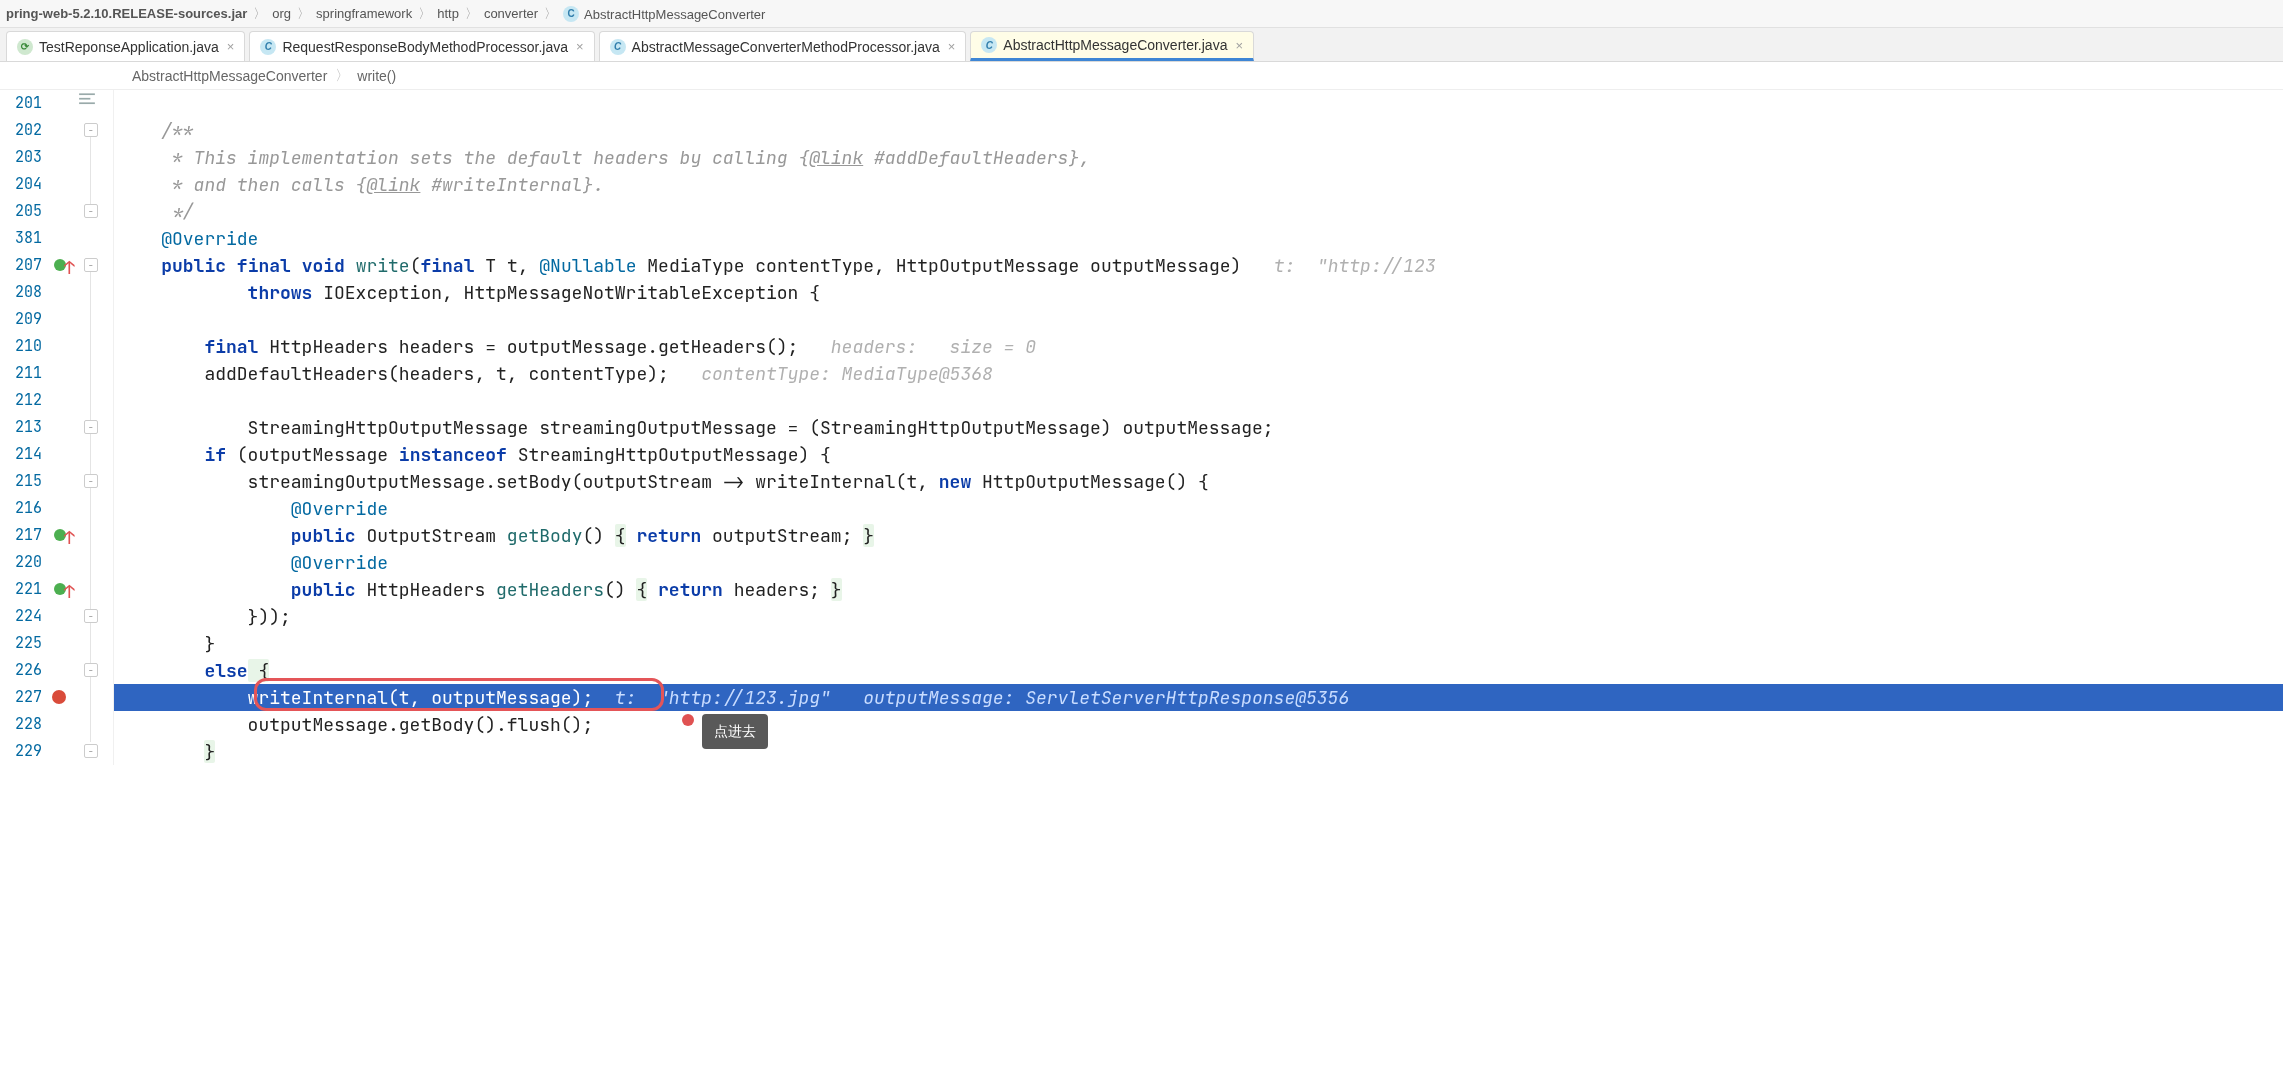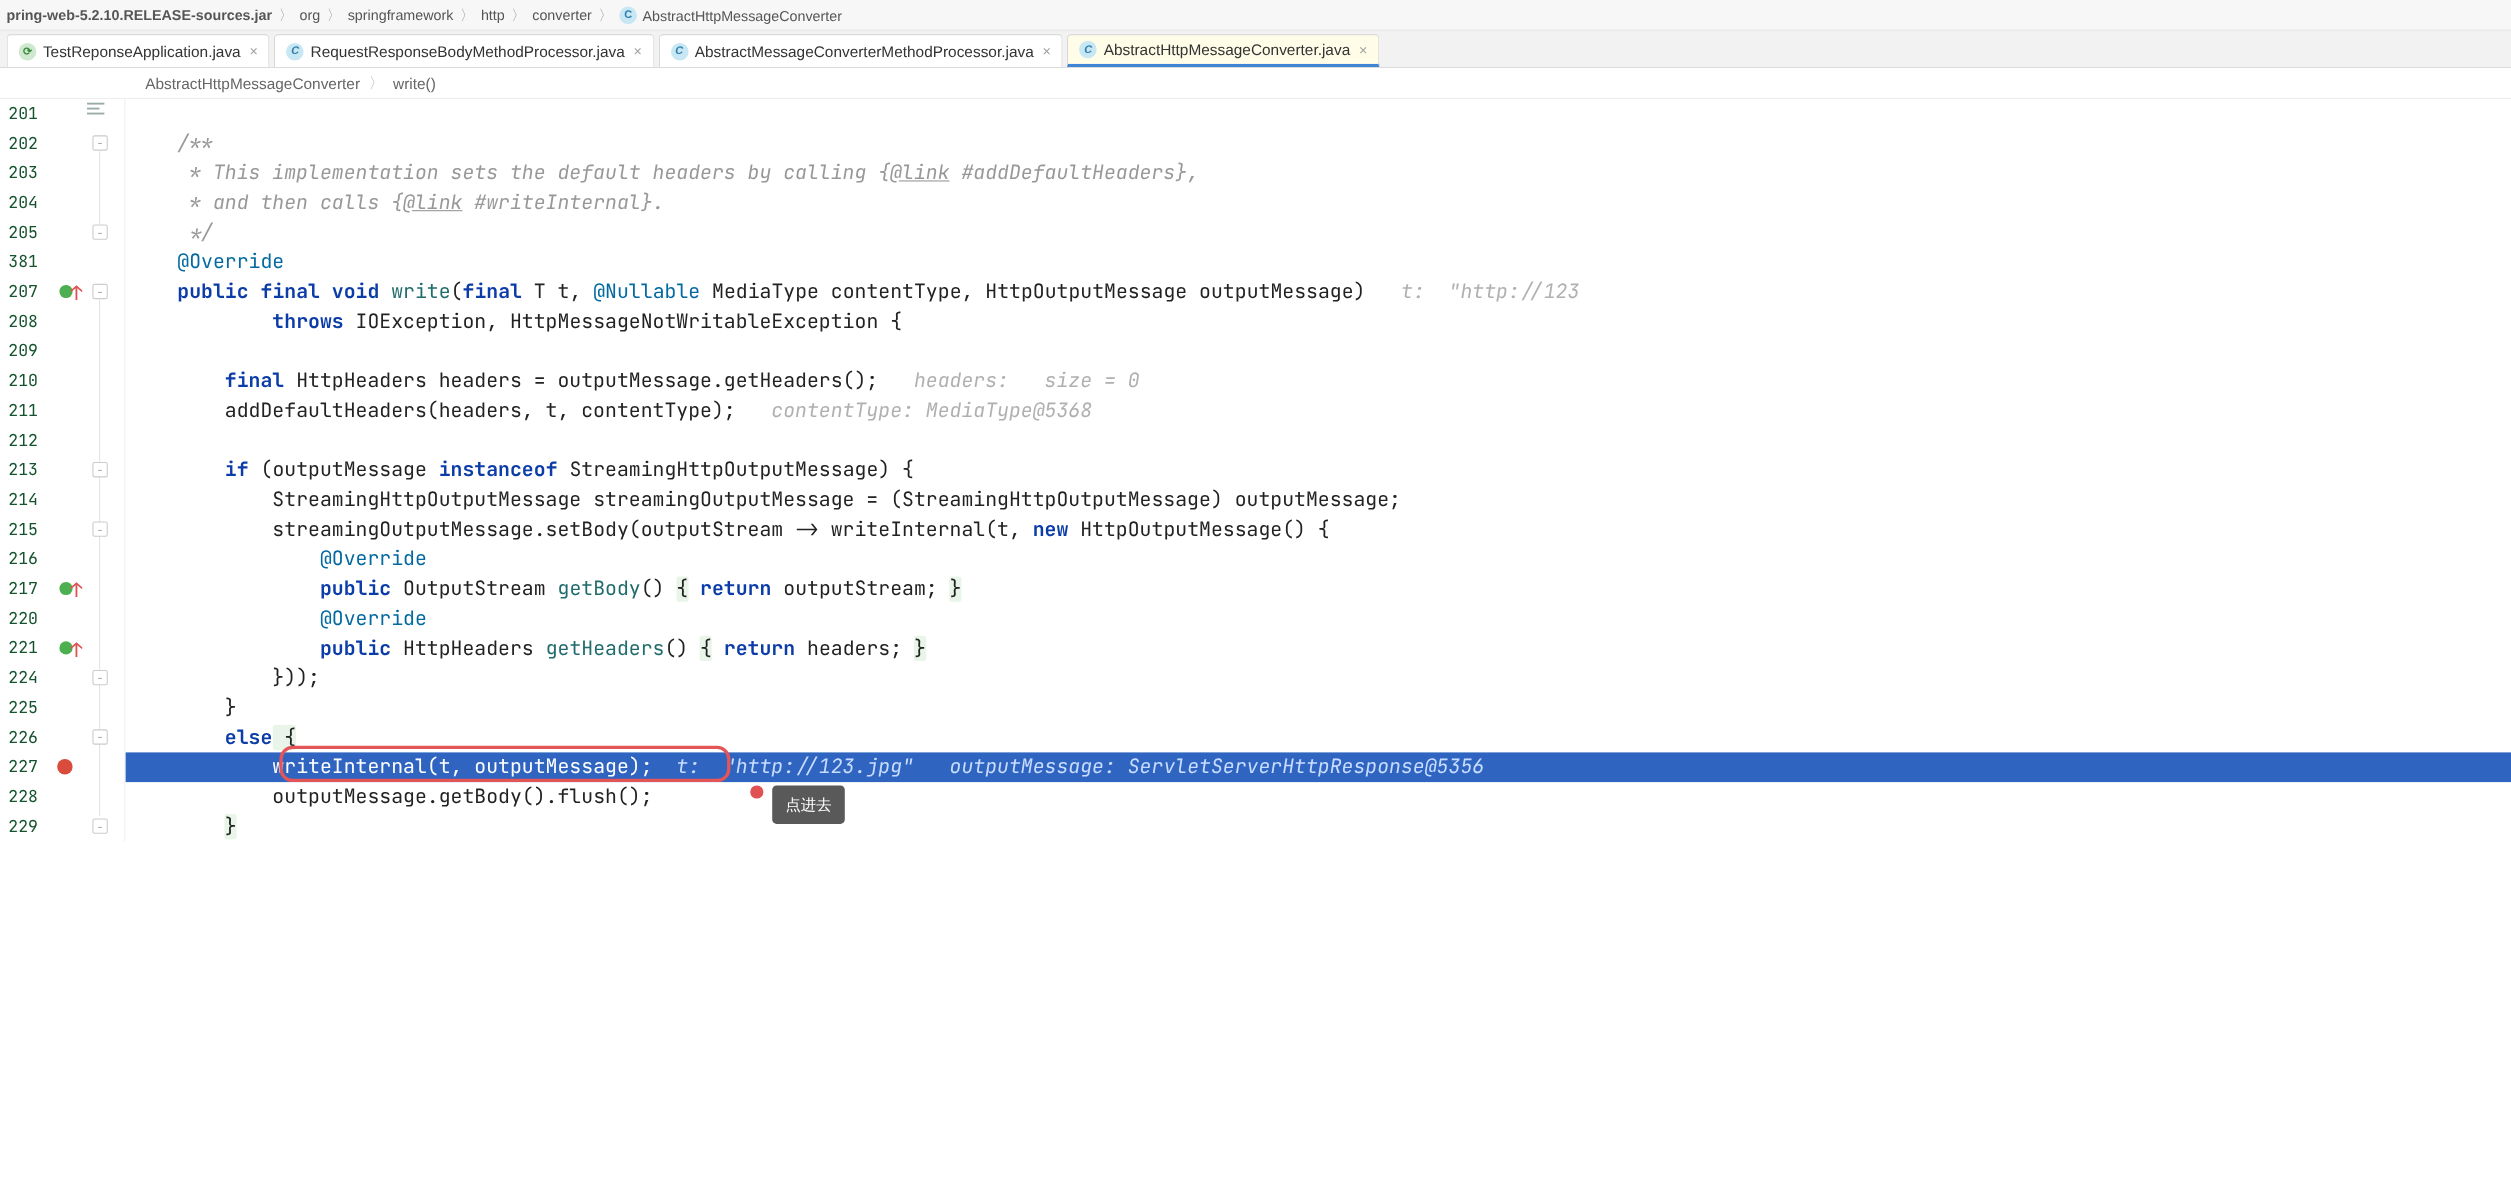--- a/index.html
+++ b/index.html
@@ -20,21 +20,21 @@
 .tab .ficon.c{background:#c6e7f3;color:#317eac}
 .tab .ficon.j{background:#cfe8cf;color:#3a8a3a}
 .tab .x{margin-left:8px;color:#a0a0a0;font-size:13px}
 
 
 .bc2{display:flex;align-items:center;height:28px;padding-left:132px;background:#fff;border-bottom:1px solid #eee;font-size:14px;color:#666}
 .bc2 .chev{margin:0 8px;color:#bbb}
 
 
 .editor{display:flex;flex:1;min-height:640px;font-family:"JetBrains Mono","Menlo","Consolas",monospace;font-size:18px;line-height:27px}
-.gutter{width:48px;text-align:center;color:#14532d;background:#fff;padding-top:0;user-select:none;font-size:15px}
+.gutter{width:48px;text-align:right;color:#0369a1;background:#fff;padding-top:0;user-select:none;font-size:15px}
 .gutter div{height:27px;padding-right:6px}
 .marks{width:28px;background:#fff;position:relative}
 .marks .m{position:absolute;left:2px;width:24px;height:16px;display:flex;align-items:center;justify-content:center}
 .marks .m.dot{border-radius:50%;width:12px;height:12px;background:#4caf50;left:6px}
 .marks .m.arr::after{content:"↑";color:#e05252;font-weight:700;position:absolute;left:14px}
 .marks .m.at::after{content:"@";color:#999;font-size:14px}
 .marks .m.bp{background:#d94b3a;border-radius:50%;width:14px;height:14px;left:4px}
 
 .foldcol{width:38px;background:#fff;border-right:1px solid #f0f0f0;position:relative}
 .foldcol .f{position:absolute;left:8px;width:14px;height:14px;border:1px solid #ccc;border-radius:2px;display:flex;align-items:center;justify-content:center;color:#999;font-size:10px;background:#fff}
@@ -179,22 +179,22 @@
     <div class="row">    <span class="c"><span> * This implementation sets the default headers by calling {</span><span class="link">@link</span><span> #addDefaultHeaders},</span></span></div>
     <div class="row">    <span class="c"><span> * and then calls {</span><span class="link">@link</span><span> #writeInternal}.</span></span></div>
     <div class="row">    <span class="c"> */</span></div>
     <div class="row">    <span class="an">@Override</span></div>
     <div class="row">    <span class="k">public</span> <span class="k">final</span> <span class="k">void</span> <span class="fn">write</span><span>(</span><span class="k">final</span> <span>T</span><span> t, </span><span class="an">@Nullable</span><span> MediaType contentType, HttpOutputMessage outputMessage)</span><span class="hint">   t:  "http://123</span></div>
     <div class="row">            <span class="k">throws</span><span> IOException, HttpMessageNotWritableException {</span></div>
     <div class="row"></div>
     <div class="row">        <span class="k">final</span><span> HttpHeaders headers = outputMessage.getHeaders();</span><span class="hint">   headers:   size = 0</span></div>
     <div class="row">        <span>addDefaultHeaders(headers, t, contentType);</span><span class="hint">   contentType: MediaType@5368</span></div>
     <div class="row"></div>
+    <div class="row">            <span>StreamingHttpOutputMessage streamingOutputMessage = (StreamingHttpOutputMessage) outputMessage;</span></div>
     <div class="row">        <span class="k">if</span><span> (outputMessage </span><span class="k">instanceof</span><span> StreamingHttpOutputMessage) {</span></div>
-    <div class="row">            <span>StreamingHttpOutputMessage streamingOutputMessage = (StreamingHttpOutputMessage) outputMessage;</span></div>
     <div class="row">            <span>streamingOutputMessage.setBody(outputStream -&gt; writeInternal(t, </span><span class="k">new</span><span> HttpOutputMessage() {</span></div>
     <div class="row">                <span class="an">@Override</span></div>
     <div class="row">                <span class="k">public</span><span> OutputStream </span><span class="fn">getBody</span><span>() </span><span class="br">{</span><span class="k"> return </span><span>outputStream; </span><span class="br">}</span></div>
     <div class="row">                <span class="an">@Override</span></div>
     <div class="row">                <span class="k">public</span><span> HttpHeaders </span><span class="fn">getHeaders</span><span>() </span><span class="br">{</span><span class="k"> return </span><span>headers; </span><span class="br">}</span></div>
     <div class="row">            <span>}));</span></div>
     <div class="row">        <span>}</span></div>
     <div class="row">        <span class="k">else</span><span class="br"> {</span></div>
     <div class="row hl">            <span>writeInternal(t, outputMessage);</span><span class="hint">  t:  "http://123.jpg"   outputMessage: ServletServerHttpResponse@5356</span></div>
     <div class="row">            <span>outputMessage.getBody().flush();</span></div>

